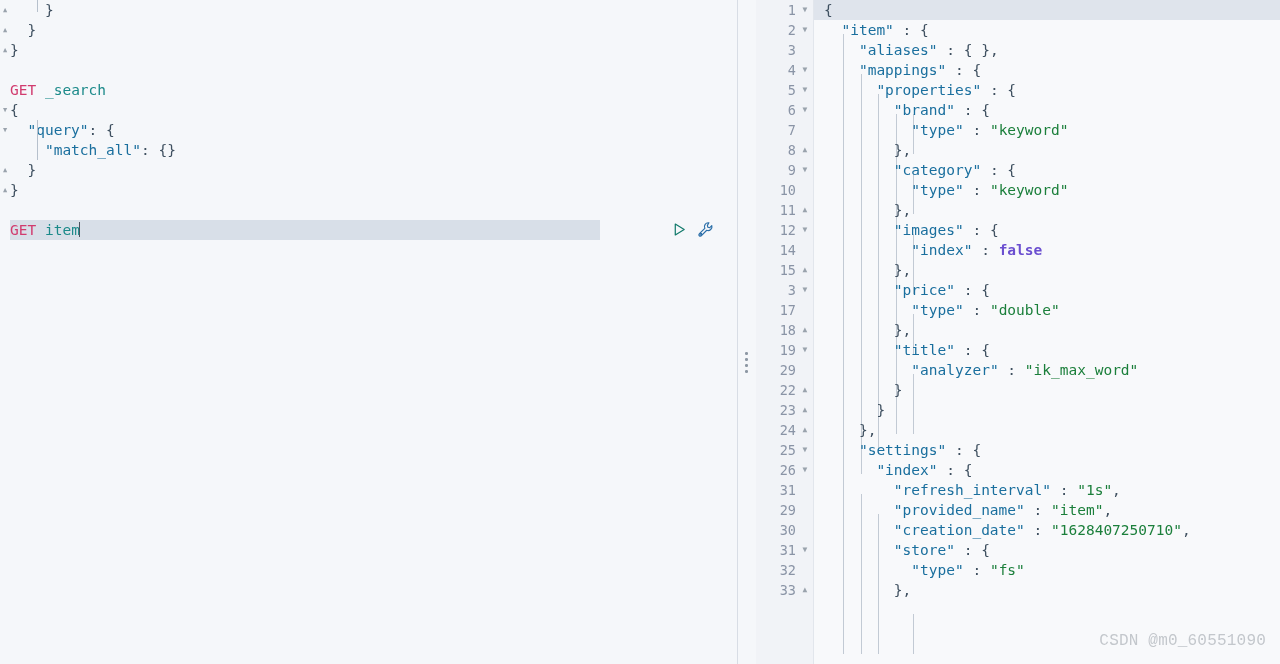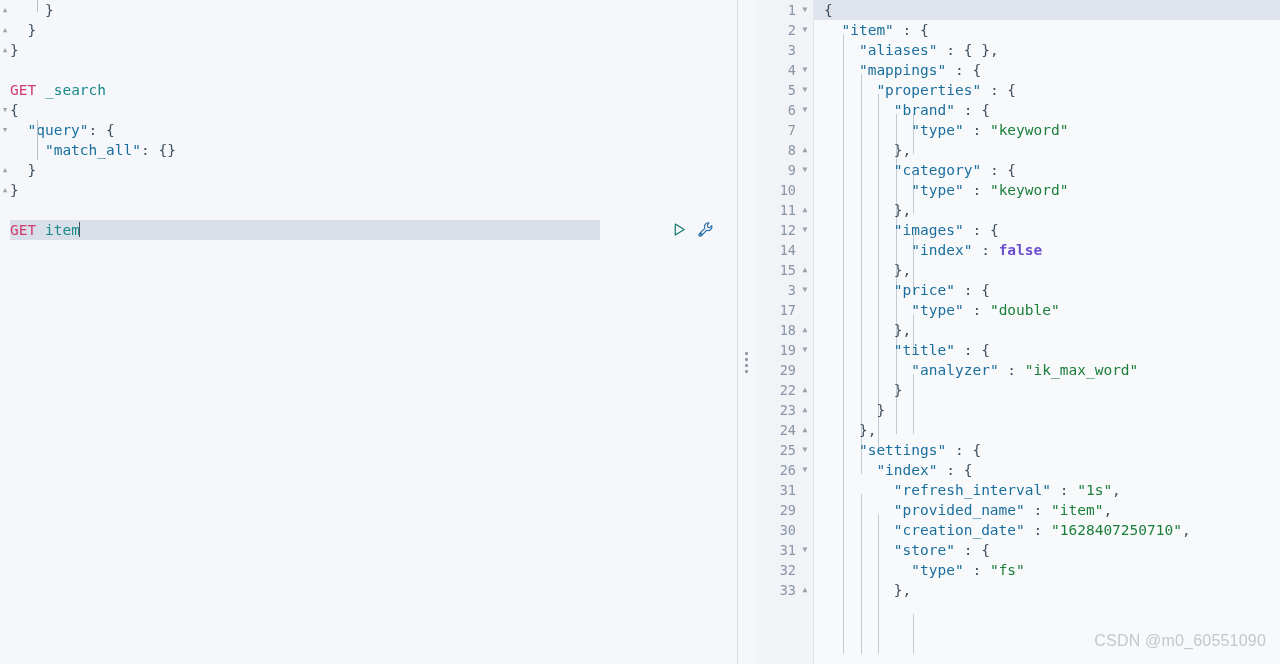--- a/index.html
+++ b/index.html
@@ -200,21 +200,21 @@
   .r-guides .g {
     position: absolute;
     width: 1px;
     background: #c2cad4;
   }
 
   .watermark {
     position: absolute;
     right: 14px;
     bottom: 14px;
-    font-family: Liberation Sans, sans-serif;
+    font-family: Liberation Mono, monospace;
     font-size: 16px;
     color: #c3c7cc;
     letter-spacing: 0.2px;
     user-select: none;
   }
 </style>
 </head>
 <body>
 
 <div class="app">

